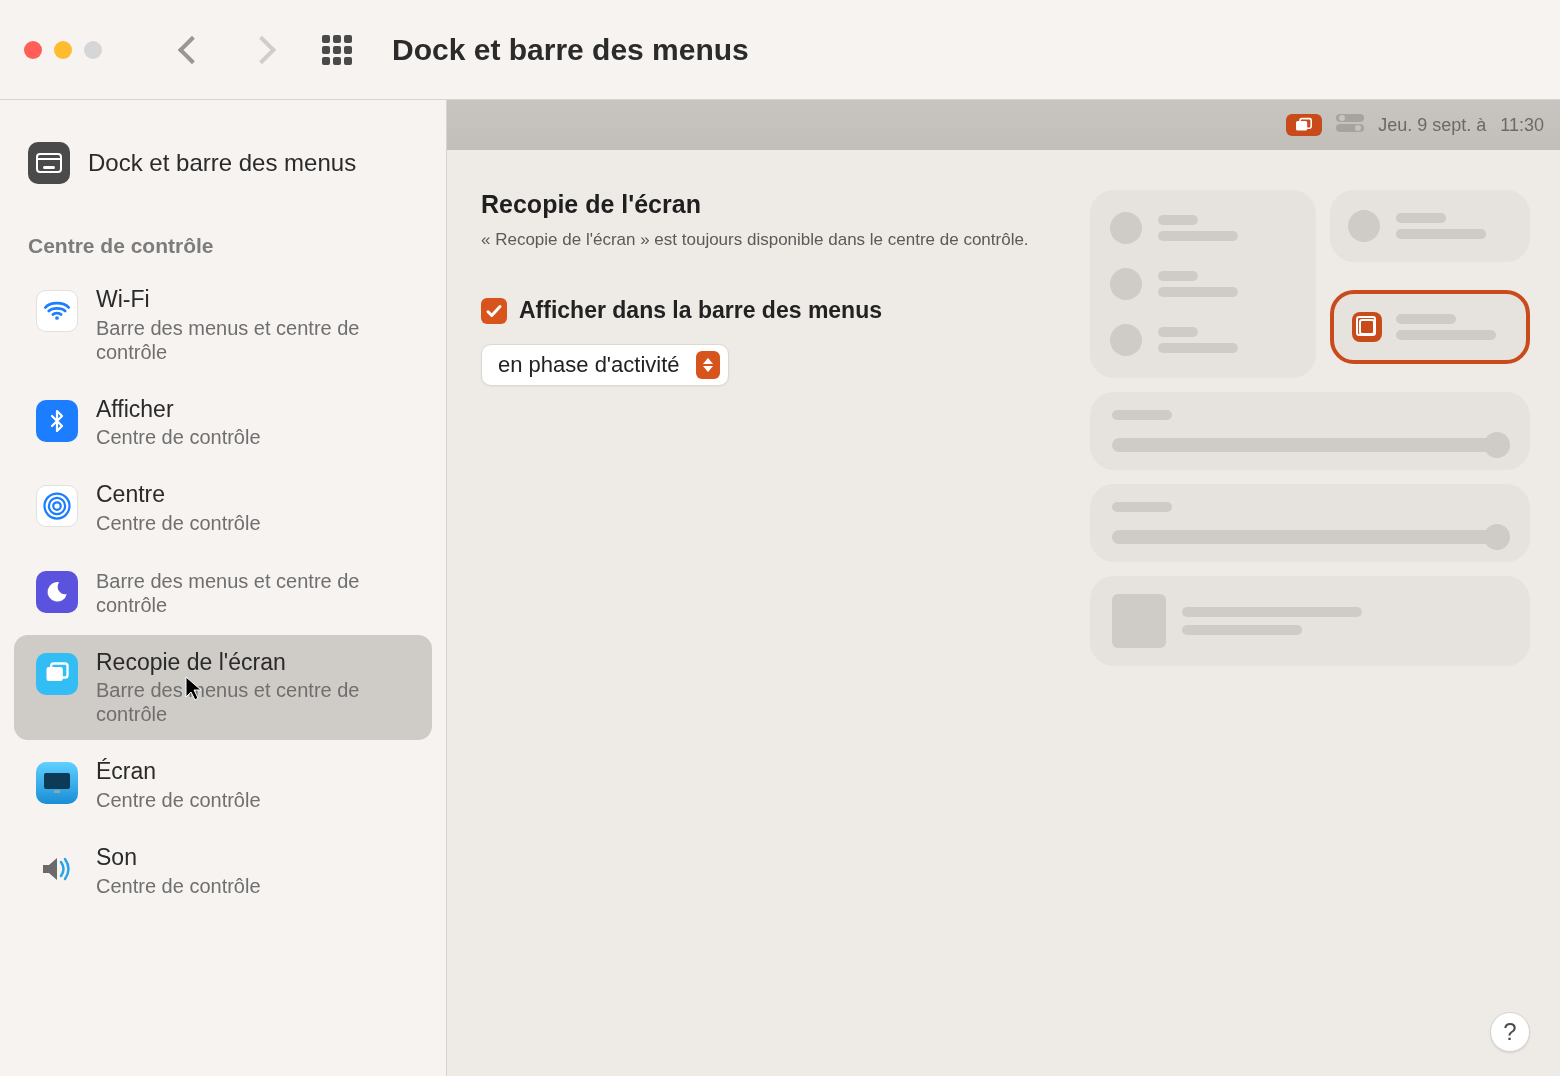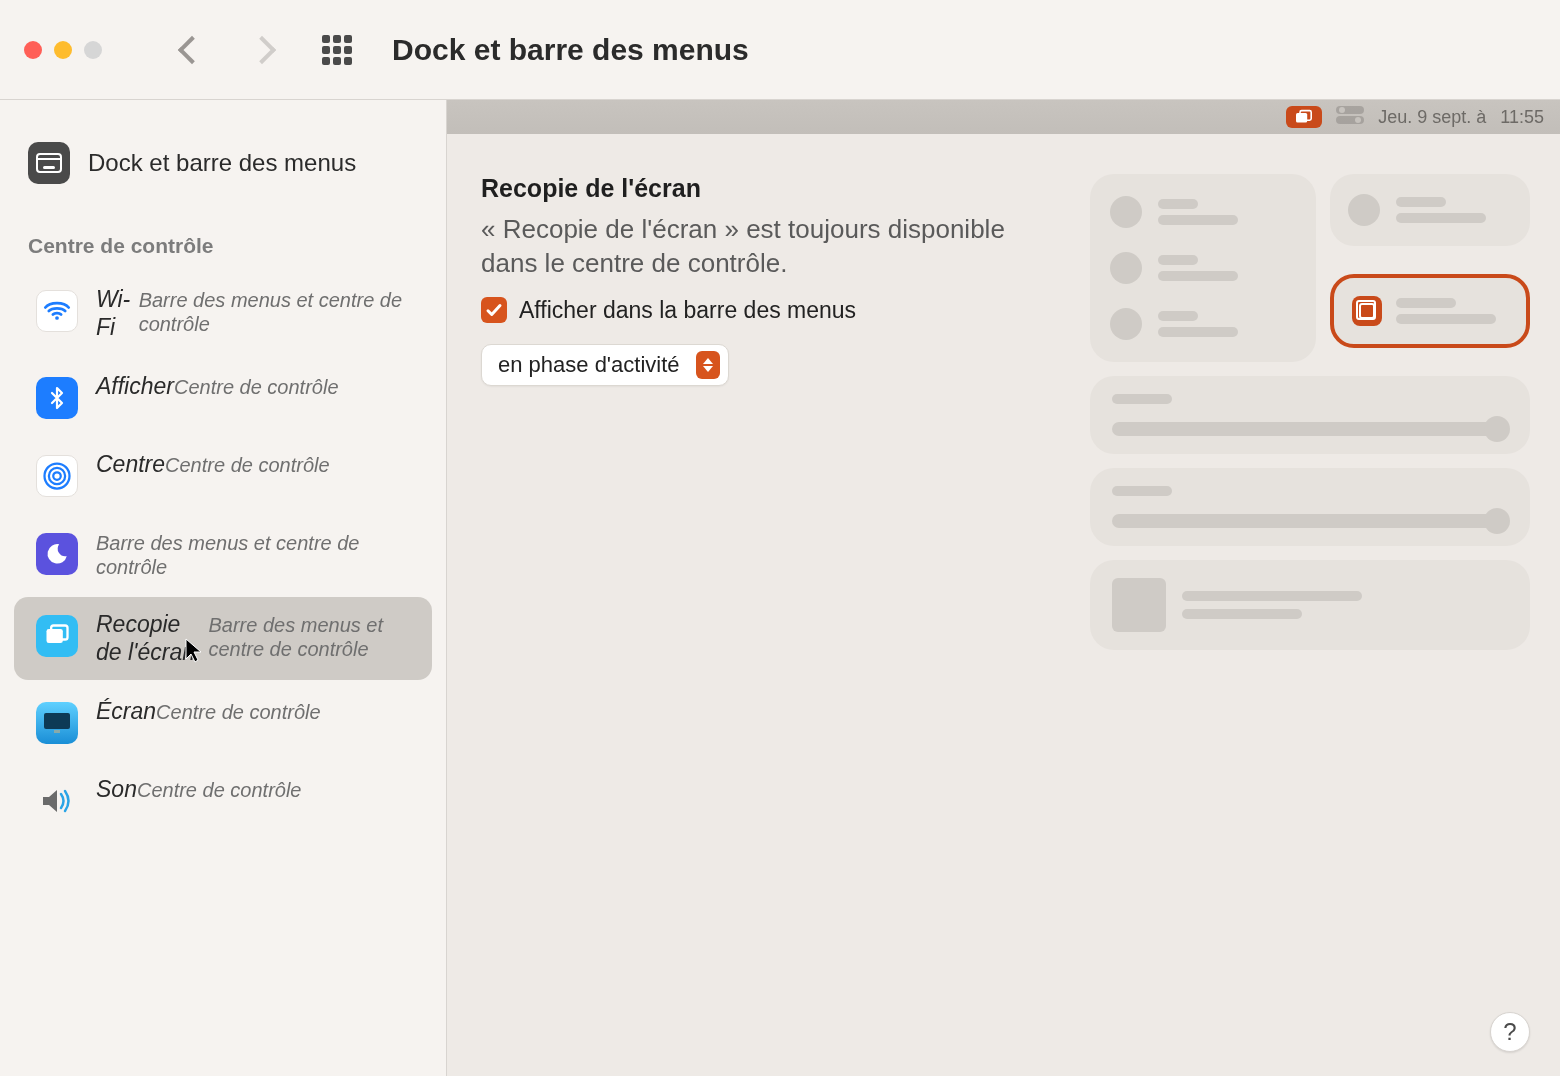--- a/index.html
+++ b/index.html
@@ -30,43 +30,43 @@
 
   .side-top { display: flex; align-items: center; gap: 18px; padding: 30px 28px 30px 28px; }
   .side-top .sqicon { width: 42px; height: 42px; border-radius: 10px; background: #4a4a4a; display:flex; align-items:center; justify-content:center; }
   .side-top .label { font-size: 24px; font-weight: 500; color: #2b2b2b; }
 
   .section-header { padding: 20px 28px 10px; font-size: 21px; font-weight: 600; color: #7c7c7c; }
 
   .side-item { display:flex; gap:18px; padding: 14px 22px; margin: 4px 14px; border-radius: 14px; cursor: default; }
   .side-item.selected { background: #cfcbc6; }
   .side-item .icon { width: 42px; height: 42px; border-radius: 10px; display:flex; align-items:center; justify-content:center; flex-shrink:0; margin-top: 4px;}
-  .side-item .texts { display:flex; flex-direction:row;font-style:italic; }
+  .side-item .texts { display:flex; flex-direction:column; }
   .side-item .name { font-size: 23px; font-weight: 500; color: #2a2a2a; line-height: 1.2; }
   .side-item .sub  { font-size: 20px; color: #6f6f6f; line-height: 1.2; margin-top: 2px; }
 
   
   .ic-wifi { background:#fff; border:1px solid #e4e0dc;}
   .ic-bt   { background:#1d7dff; }
   .ic-ad   { background:#fff; border:1px solid #e4e0dc;}
   .ic-dnd  { background:#5b52de; }
   .ic-scr  { background:#32bdf4; }
   .ic-disp { background:#2aa4e6; }
   .ic-snd  { background:transparent; }
 
   
-  .menubar { height: 34px; background: linear-gradient(#c8c4bf,#c2beb9); display:flex; align-items:center; justify-content:flex-end; padding-right:16px; gap:14px; font-size:18px; color:#6d6a66; }
+  .menubar { height: 50px; background: linear-gradient(#c8c4bf,#c2beb9); display:flex; align-items:center; justify-content:flex-end; padding-right:16px; gap:14px; font-size:18px; color:#6d6a66; }
   .menubar .active { background:#c94a1a; color:#fff; border-radius:6px; padding:3px 8px; display:flex; align-items:center;}
   .menubar .inactive { opacity:.5; }
 
   .content-inner { display:flex; padding: 40px 30px 0 34px; gap: 30px; }
   .settings-col { flex:1; max-width: 640px;}
   .settings-title { font-size: 25px; font-weight: 700; color:#1f1f1f; margin-bottom: 10px;}
-  .settings-desc { font-size: 26px; color:#5a5a5a; line-height:1.3; margin-bottom: 16px; max-width: 580px;}
-  .check-row { display:flex; align-items:center; gap:12px; margin-bottom: 20px;}
+  .settings-desc { font-size: 17px; color:#5a5a5a; line-height:1.3; margin-bottom: 46px; max-width: 580px;}
+  .check-row { display:flex; align-items:center; gap:12px; margin-bottom: 20px; font-weight: bold;}
   .chk { width:26px; height:26px; border-radius:6px; background:#d7541d; display:flex; align-items:center; justify-content:center; }
   .chk svg { color:#fff; }
   .check-label { font-size:23px; color:#222; }
   .select { display:inline-flex; align-items:center; gap:16px; border:1px solid #dcd8d2; background:#fff; border-radius:10px; padding:6px 8px 6px 16px; box-shadow: 0 1px 2px rgba(0,0,0,.05); }
   .select span { font-size:22px; color:#222;}
   .select .stepper { width:24px; height:28px; border-radius:6px; background:#d7541d; display:flex; flex-direction:column; align-items:center; justify-content:center; gap:2px; }
   .select .stepper::before, .select .stepper::after { content:""; width:0; height:0; border-left:5px solid transparent; border-right:5px solid transparent;}
   .select .stepper::before { border-bottom:6px solid #fff;}
   .select .stepper::after  { border-top:6px solid #fff;}
 
@@ -246,21 +246,21 @@
       </div>
       <div class="inactive">
         <svg width="28" height="18" viewBox="0 0 28 18" fill="#8a8682">
             <rect x="0" y="0" width="28" height="8" rx="4"></rect>
             <rect x="0" y="10" width="28" height="8" rx="4"></rect>
             <circle cx="6" cy="4" r="3" fill="#c8c4bf"></circle>
             <circle cx="22" cy="14" r="3" fill="#c8c4bf"></circle>
           </svg>
       </div>
       <span>Jeu. 9 sept. à</span>
-      <span>11:55</span>
+      <span>11:30</span>
     </div>
 
     <div class="content-inner">
       <div class="settings-col">
         <div class="settings-title">Recopie de l'écran</div>
         <div class="settings-desc">« Recopie de l'écran » est toujours disponible dans le centre de contrôle.</div>
         <div class="check-row">
           <div class="chk">
             <svg width="18" height="18" viewBox="0 0 24 24" fill="none" stroke="#fff" stroke-width="4" stroke-linecap="round" stroke-linejoin="round">
                 <polyline points="4 13 9 18 20 6"></polyline>

